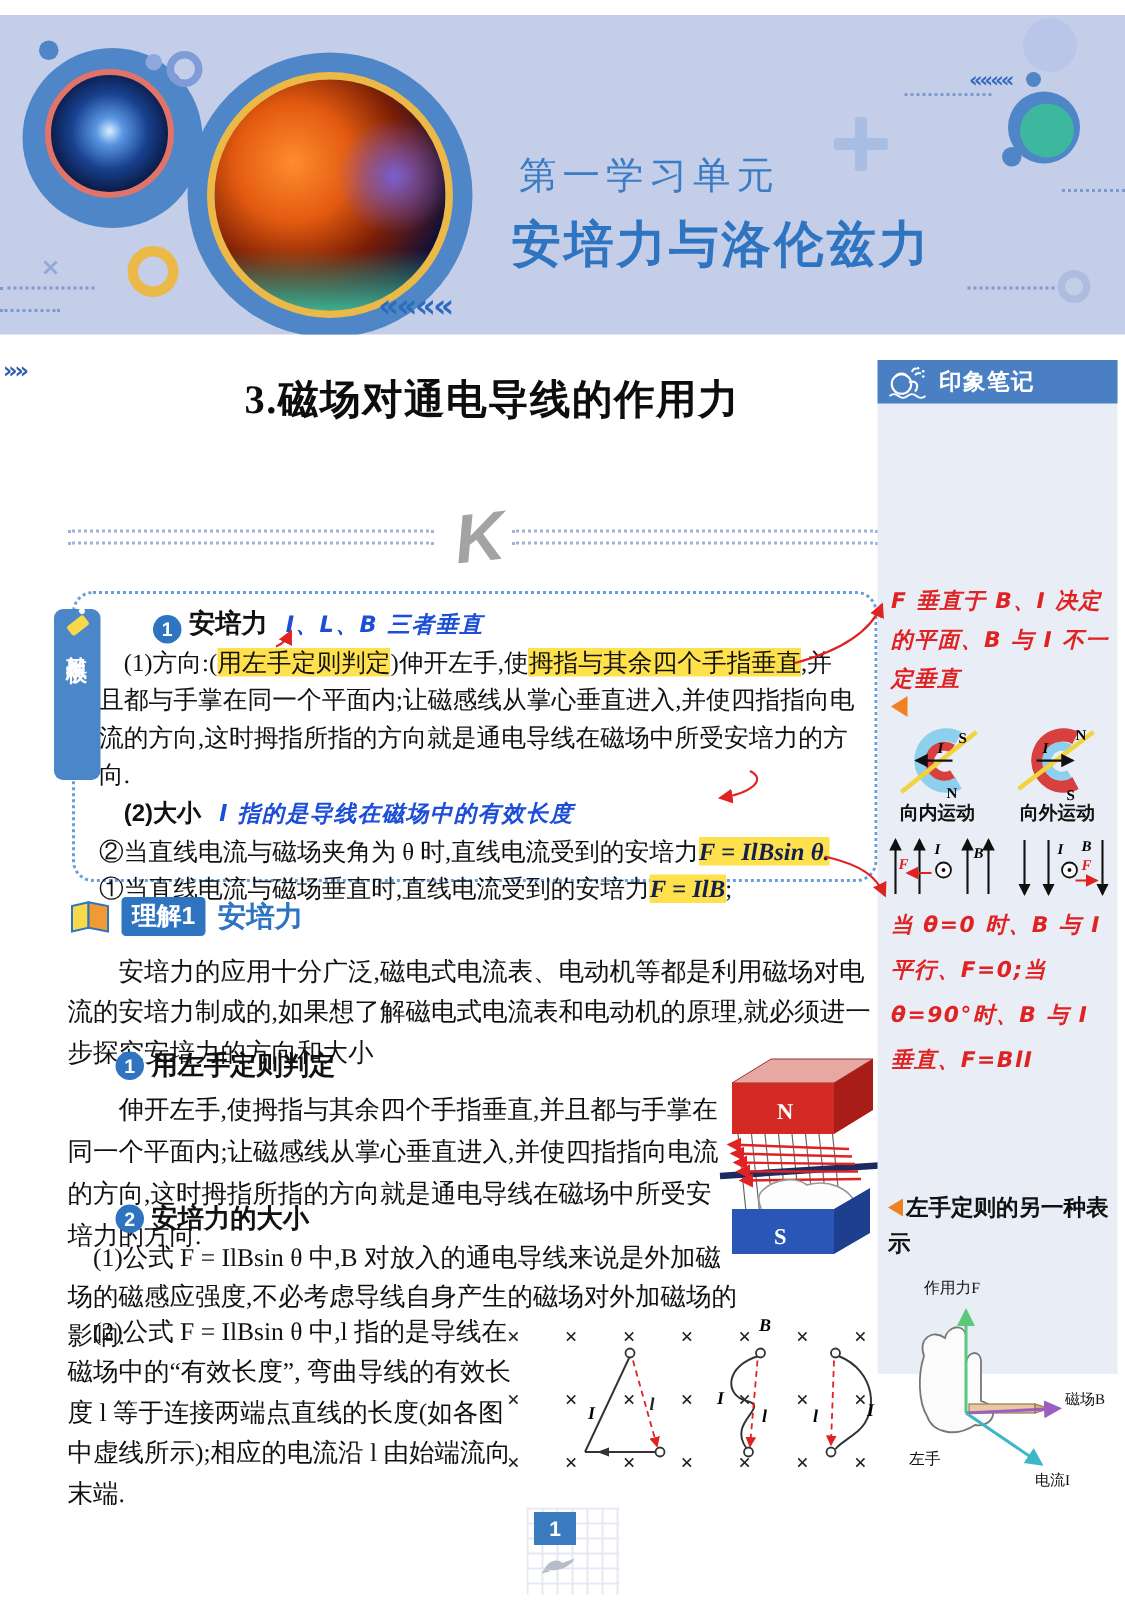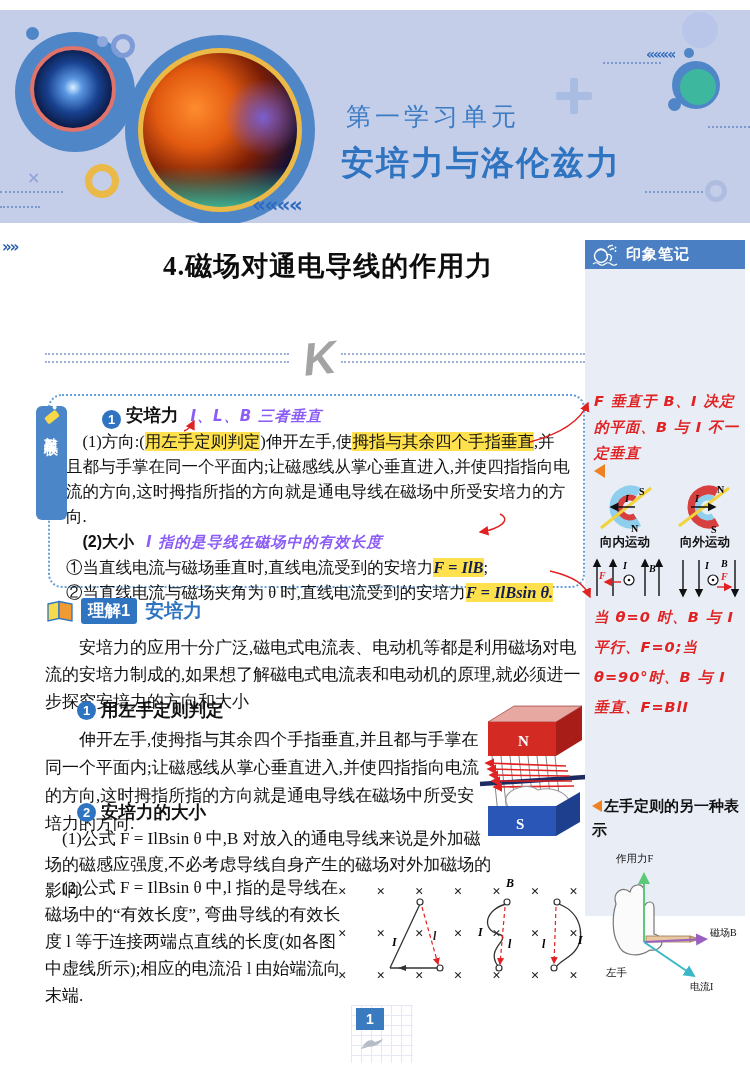--- a/index.html
+++ b/index.html
@@ -48,21 +48,21 @@
   .klabel{font-family:"Liberation Sans",sans-serif;font-size:21px;font-weight:bold;color:#2f74c0;
       margin:0 14px 0 4px;letter-spacing:1px;}
 
   
   .bboard{position:absolute;left:48px;top:394px;width:537px;height:194px;border:2px dotted #67a0d8;
       border-radius:14px;padding:7px 12px 0 16px;font-size:16.5px;line-height:25px;}
   .bhead{margin:0 0 0 36px;font-family:"Liberation Sans",sans-serif;font-weight:bold;font-size:17.5px;}
   .disc{display:inline-flex;width:19px;height:19px;border-radius:50%;background:#2f74c0;color:#fff;
       font-family:"Liberation Sans",sans-serif;font-size:13px;font-weight:bold;align-items:center;
       justify-content:center;vertical-align:-3px;margin-right:5px;flex:0 0 auto;}
-  .rednote{font-family:"DejaVu Sans",sans-serif;font-style:italic;font-weight:bold;color:#8b5cf6;
+  .rednote{font-family:"DejaVu Sans",sans-serif;font-style:italic;font-weight:bold;color:#1d4ed8;
       font-size:15px;margin-left:12px;letter-spacing:1px;}
   .bp{margin:0;text-indent:1em;}
   .hl{background:#ffe14d;text-align:right;}
   .formula{font-style:italic;font-weight:bold;color:#13204f;}
   .bsize{margin:0;text-indent:1em;}
   .bsize b{font-family:"Liberation Sans",sans-serif;font-size:16px;}
   .bcase{margin:0;}
   .btab{position:absolute;left:36px;top:406px;width:31px;height:114px;background:#4a86c8;
       border-radius:6px;display:flex;flex-direction:column;align-items:center;padding-top:7px;}
   .chalk{width:14px;height:8px;background:#f7d84a;border-radius:2px;transform:rotate(-38deg);position:relative;}
@@ -148,36 +148,36 @@
     <div class="c c-blue" style="left:672px;top:51px;width:48px;height:48px;"></div>
     <div class="c" style="left:680px;top:59px;width:36px;height:36px;background:#3db89f;"></div>
     <div class="c c-blue" style="left:668px;top:88px;width:13px;height:13px;"></div>
     <div class="c c-blue" style="left:684px;top:38px;width:10px;height:10px;"></div>
     <div class="unit-label">第一学习单元</div>
     <div class="unit-title">安培力与洛伦兹力</div>
   </div>
 
   <span class="edge-chev">»»</span>
 
-  <h1 class="lesson-title">4.磁场对通电导线的作用力</h1>
+  <h1 class="lesson-title">3.磁场对通电导线的作用力</h1>
 
   <div class="kbar">
     <div class="kdots"></div>
     <span class="klogo">K</span>
     <div class="kdots"></div>
   </div>
 
   <div class="bboard">
     <p class="bhead">
       <span class="disc">1</span><span>安培力</span><span class="rednote">I、L、B 三者垂直</span>
     </p>
     <p class="bp"><span>(1)方向:(</span><span class="hl">用左手定则判定</span><span>)伸开左手,使</span><span class="hl">拇指与其余四个手指垂直</span><span>,并且都与手掌在同一个平面内;让磁感线从掌心垂直进入,并使四指指向电流的方向,这时拇指所指的方向就是通电导线在磁场中所受安培力的方向.</span></p>
     <p class="bsize"><b>(2)大小</b><span class="rednote">l 指的是导线在磁场中的有效长度</span></p>
+    <p class="bcase"><span>②当直线电流与磁场夹角为 θ 时,直线电流受到的安培力</span><span class="hl formula">F = IlBsin θ.</span></p>
     <p class="bcase"><span>①当直线电流与磁场垂直时,直线电流受到的安培力</span><span class="hl formula">F = IlB</span><span>;</span></p>
-    <p class="bcase"><span>②当直线电流与磁场夹角为 θ 时,直线电流受到的安培力</span><span class="hl formula">F = IlBsin θ.</span></p>
   </div>
   <div class="btab">
     <div class="chalk"></div>
     <span class="tlabel">敲黑板</span>
   </div>
 
   <div class="understand">
     <div class="uhead">
       <svg width="30" height="24" viewBox="0 0 30 24">
         <polygon points="3,5 14,2.5 14,19.5 3,22" fill="#f7d94c" stroke="#2f74c0" stroke-width="1.3"></polygon>

